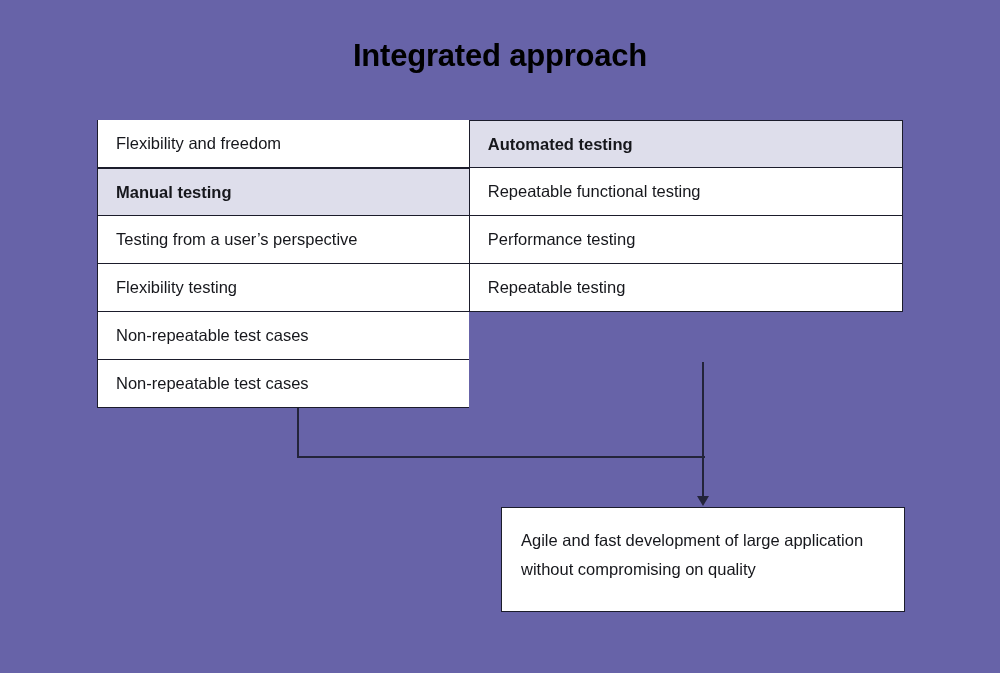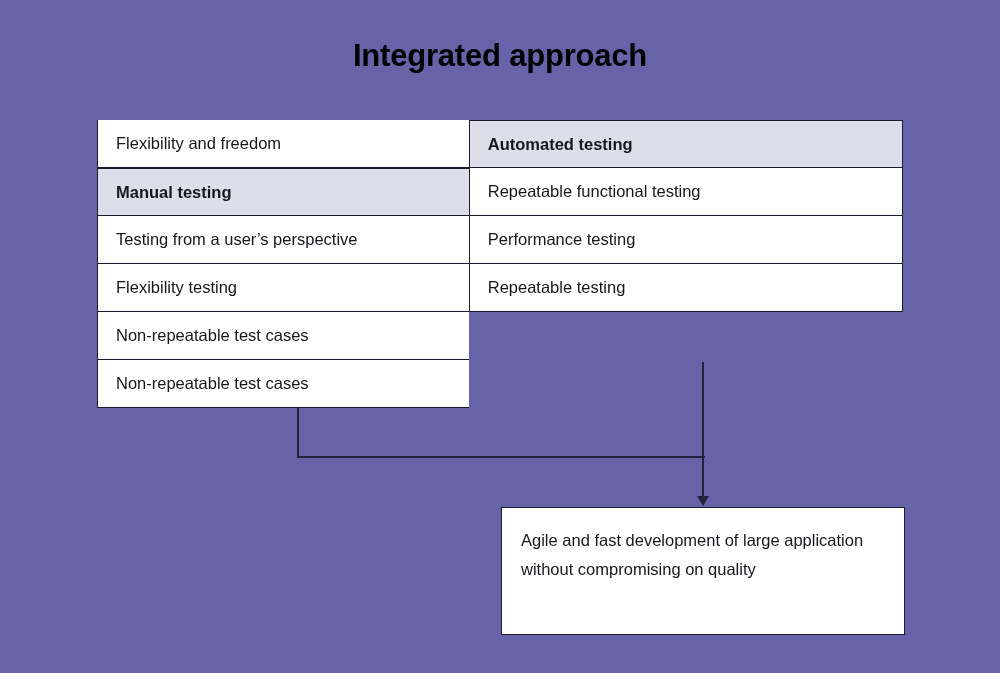--- a/index.html
+++ b/index.html
@@ -102,21 +102,21 @@
     border-right: 6px solid transparent;
     border-top: 10px solid #23243a;
   }
 
   
   .outcome-box {
     position: absolute;
     left: 501px;
     top: 507px;
     width: 404px;
-    height: 128px;
+    height: 105px;
     box-sizing: border-box;
     background: #ffffff;
     border: 1.8px solid #1b1c2b;
     padding: 18px 22px 18px 19px;
     color: #16171c;
     font-size: 16.5px;
     line-height: 29px;
   }
 </style>
 </head>

